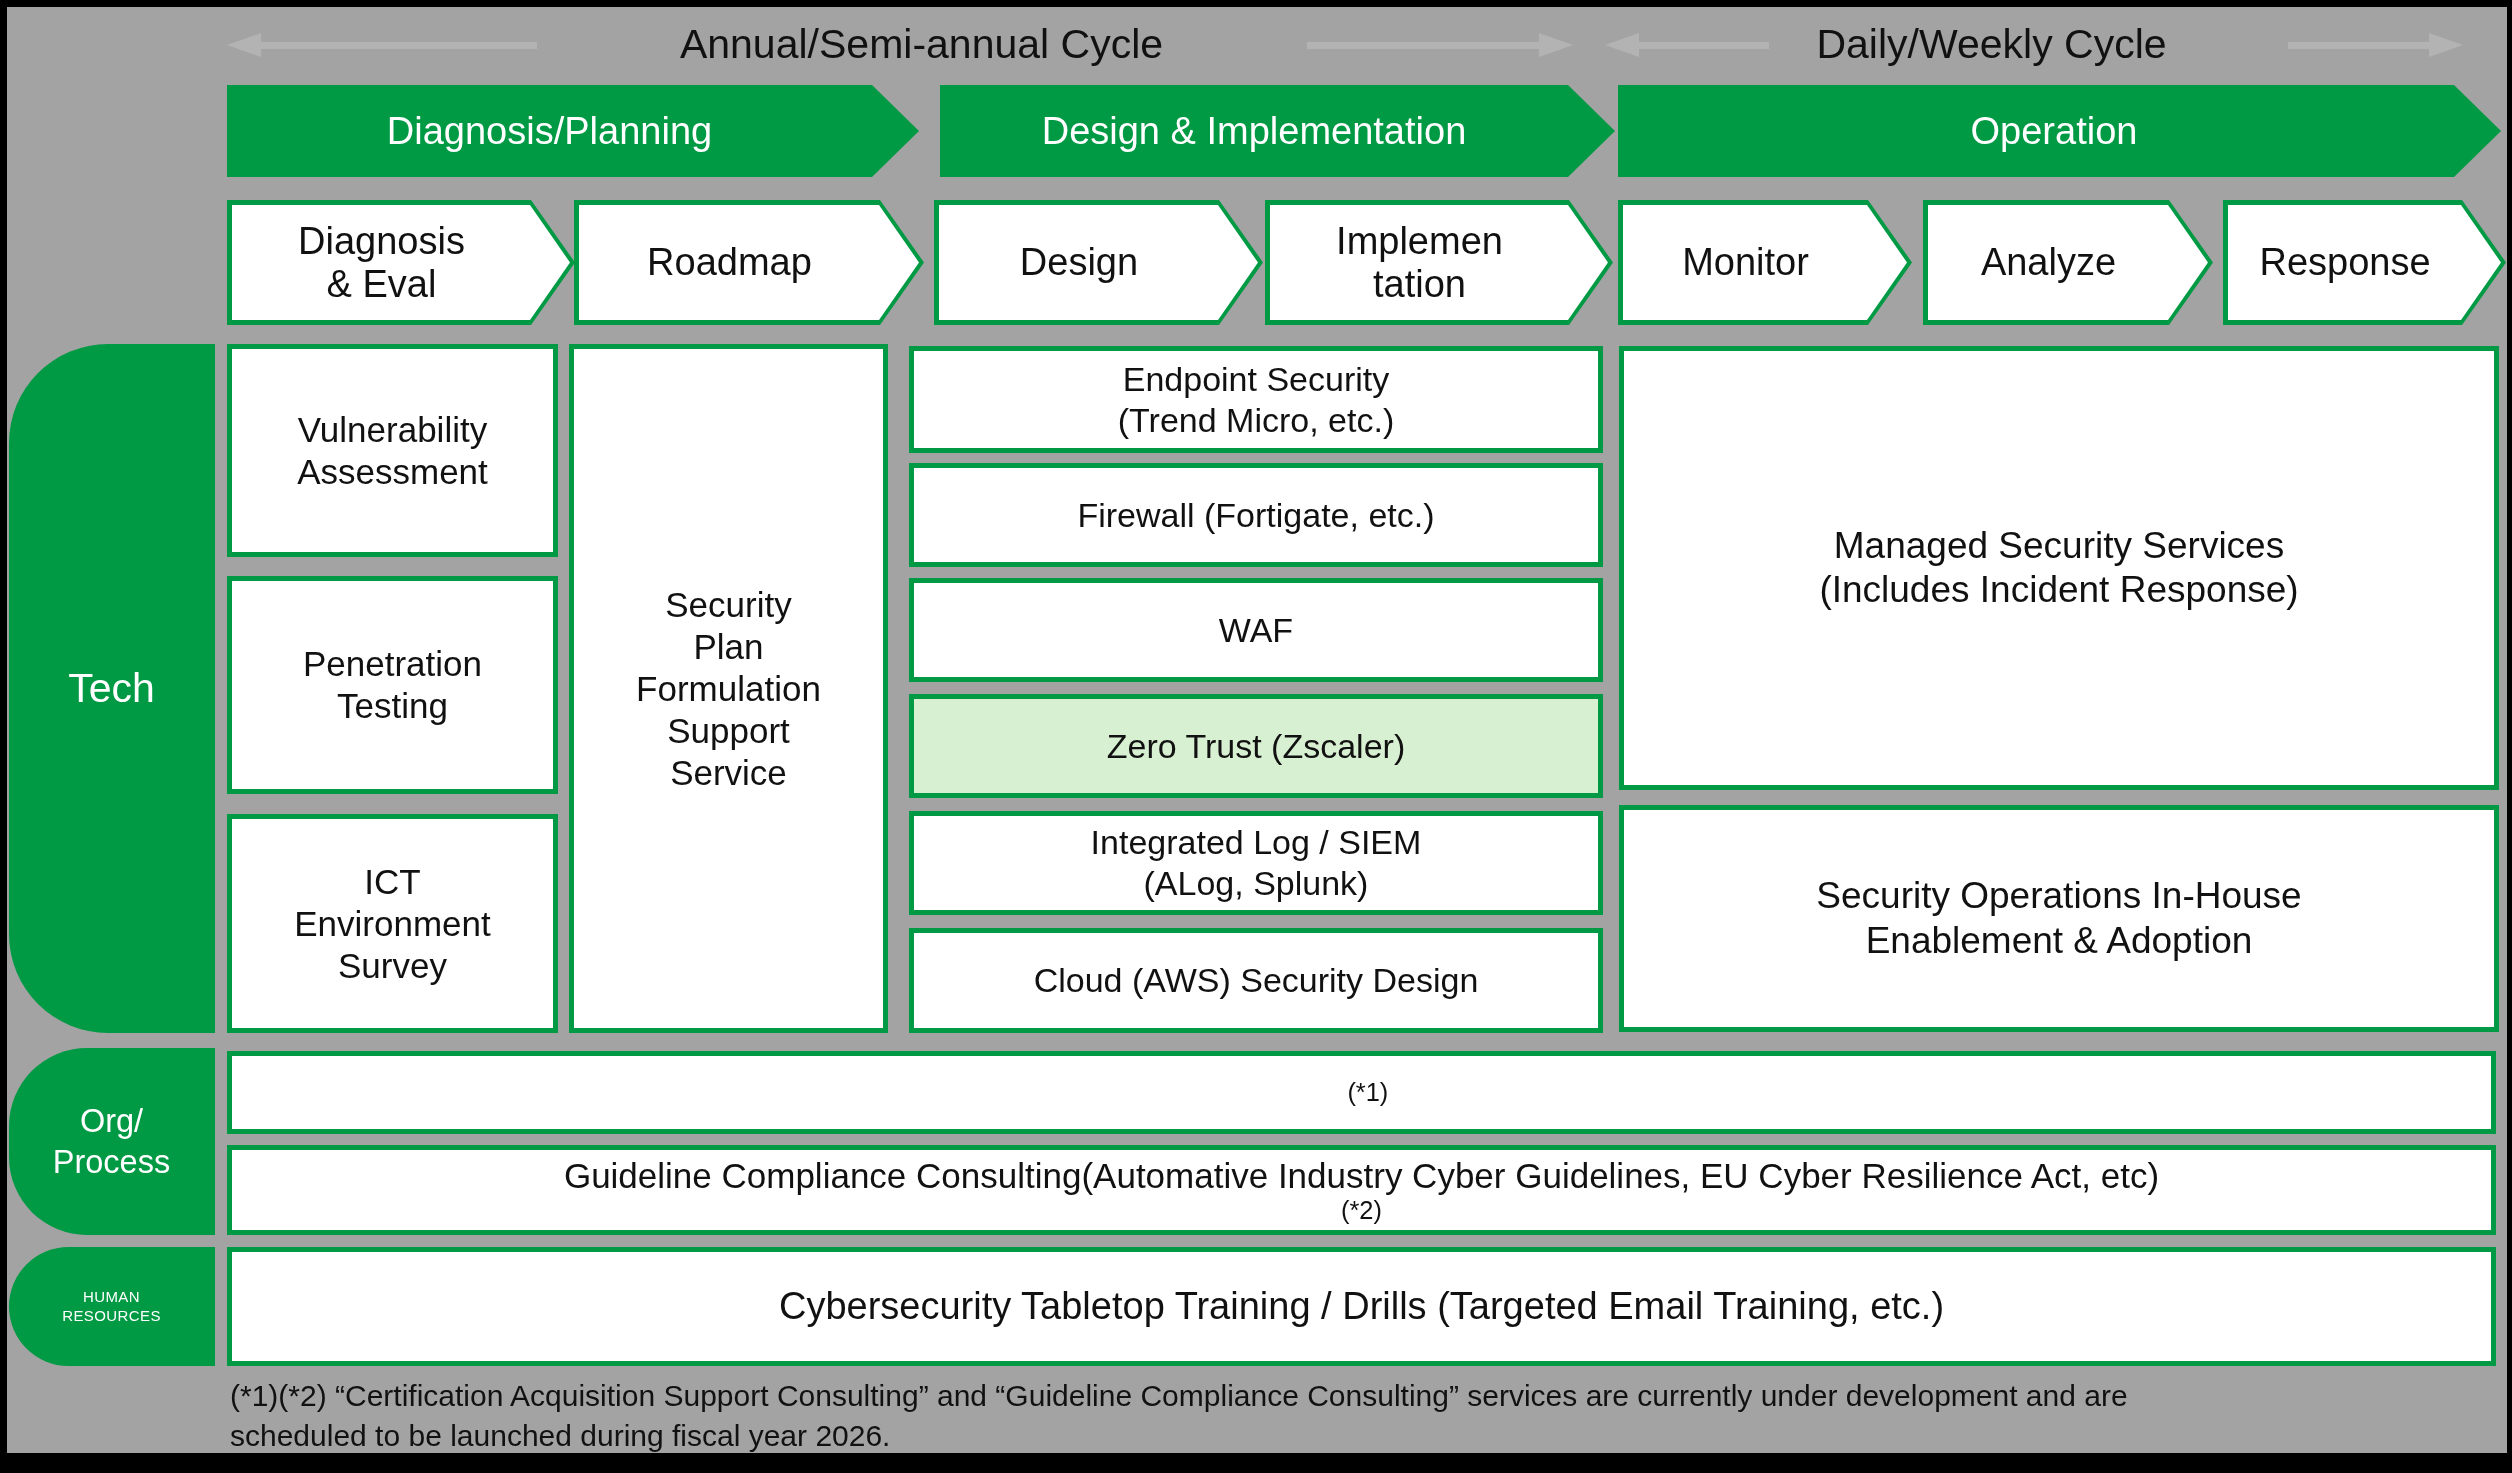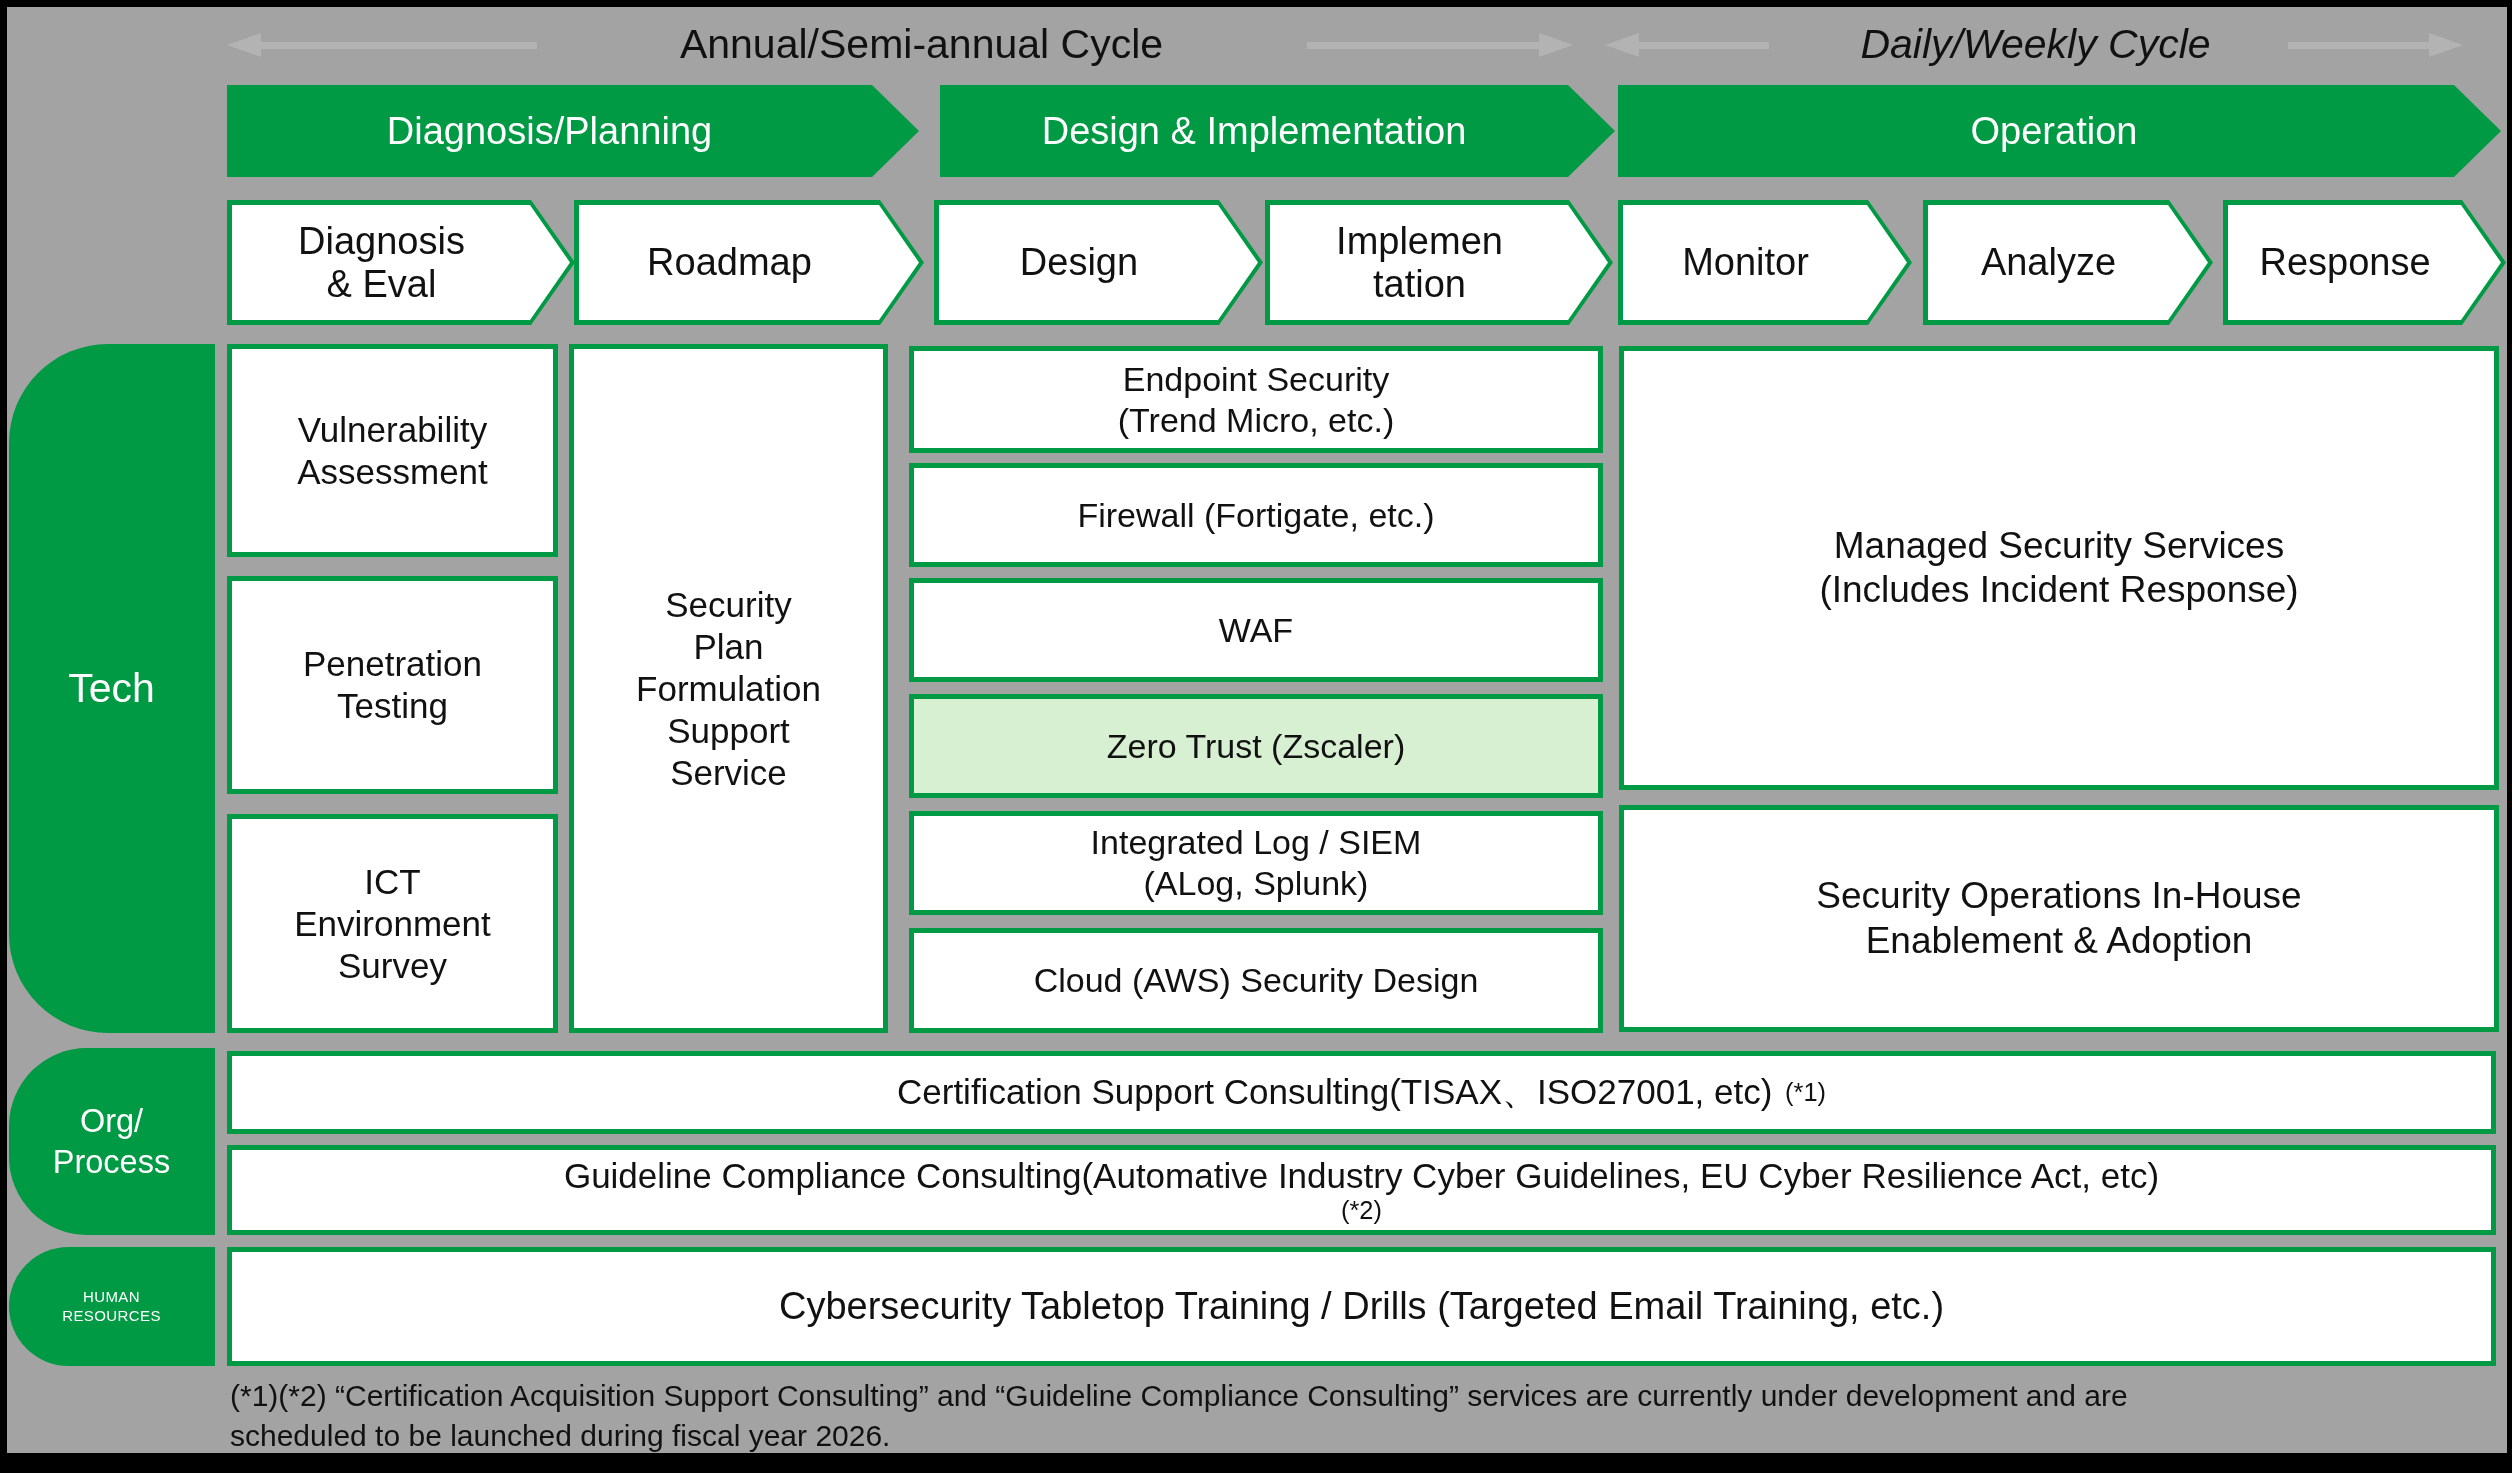--- a/index.html
+++ b/index.html
@@ -45,21 +45,21 @@
   .rowcol{flex-direction:column;gap:0;}
   .footnote{position:absolute;left:230px;top:1376px;width:2254px;font-size:30px;line-height:1.32;
     white-space:pre-line;color:#111;}
 </style>
 </head>
 <body>
 
 <div class="page">
 
   <div class="cycle-title" style="left:586px;width:671px;">Annual/Semi-annual Cycle</div>
-  <div class="cycle-title" style="left:1788px;width:495px;font-style:italic;">Daily/Weekly Cycle</div>
+  <div class="cycle-title" style="left:1744px;width:495px;">Daily/Weekly Cycle</div>
 
   <div class="arr-head-left" style="left:227px;"></div>
   <div class="arr-shaft" style="left:260px;width:277px;"></div>
 
   <div class="arr-shaft" style="left:1307px;width:233px;"></div>
   <div class="arr-head-right" style="left:1539px;"></div>
 
   <div class="arr-head-left" style="left:1605px;"></div>
   <div class="arr-shaft" style="left:1638px;width:131px;"></div>
 
@@ -136,21 +136,20 @@
   <div class="gbox" style="left:909px;top:811px;width:694px;height:104px;">Integrated Log / SIEM
 (ALog, Splunk)</div>
   <div class="gbox" style="left:909px;top:928px;width:694px;height:105px;">Cloud (AWS) Security Design</div>
 
   <div class="gbox" style="left:1619px;top:346px;width:880px;height:444px;font-size:37px;">Managed Security Services
 (Includes Incident Response)</div>
   <div class="gbox" style="left:1619px;top:805px;width:880px;height:227px;font-size:37px;">Security Operations In-House
 Enablement &amp; Adoption</div>
 
   <div class="rowbox" style="top:1051px;height:83px;">
-    <span class="rowmain">Certification Support Consulting(TISAX、ISO27001, etc)</span>
     <span class="rownote">(*1)</span>
   </div>
   <div class="rowbox rowcol" style="top:1145px;height:90px;">
     <span class="rowmain">Guideline Compliance Consulting(Automative Industry Cyber Guidelines, EU Cyber Resilience Act, etc)</span>
     <span class="rownote" style="margin-left:0;">(*2)</span>
   </div>
 
   <div class="rowbox" style="top:1247px;height:119px;">
     <span class="rowmain" style="font-size:38px;">Cybersecurity Tabletop Training / Drills (Targeted Email Training, etc.)</span>
   </div>

